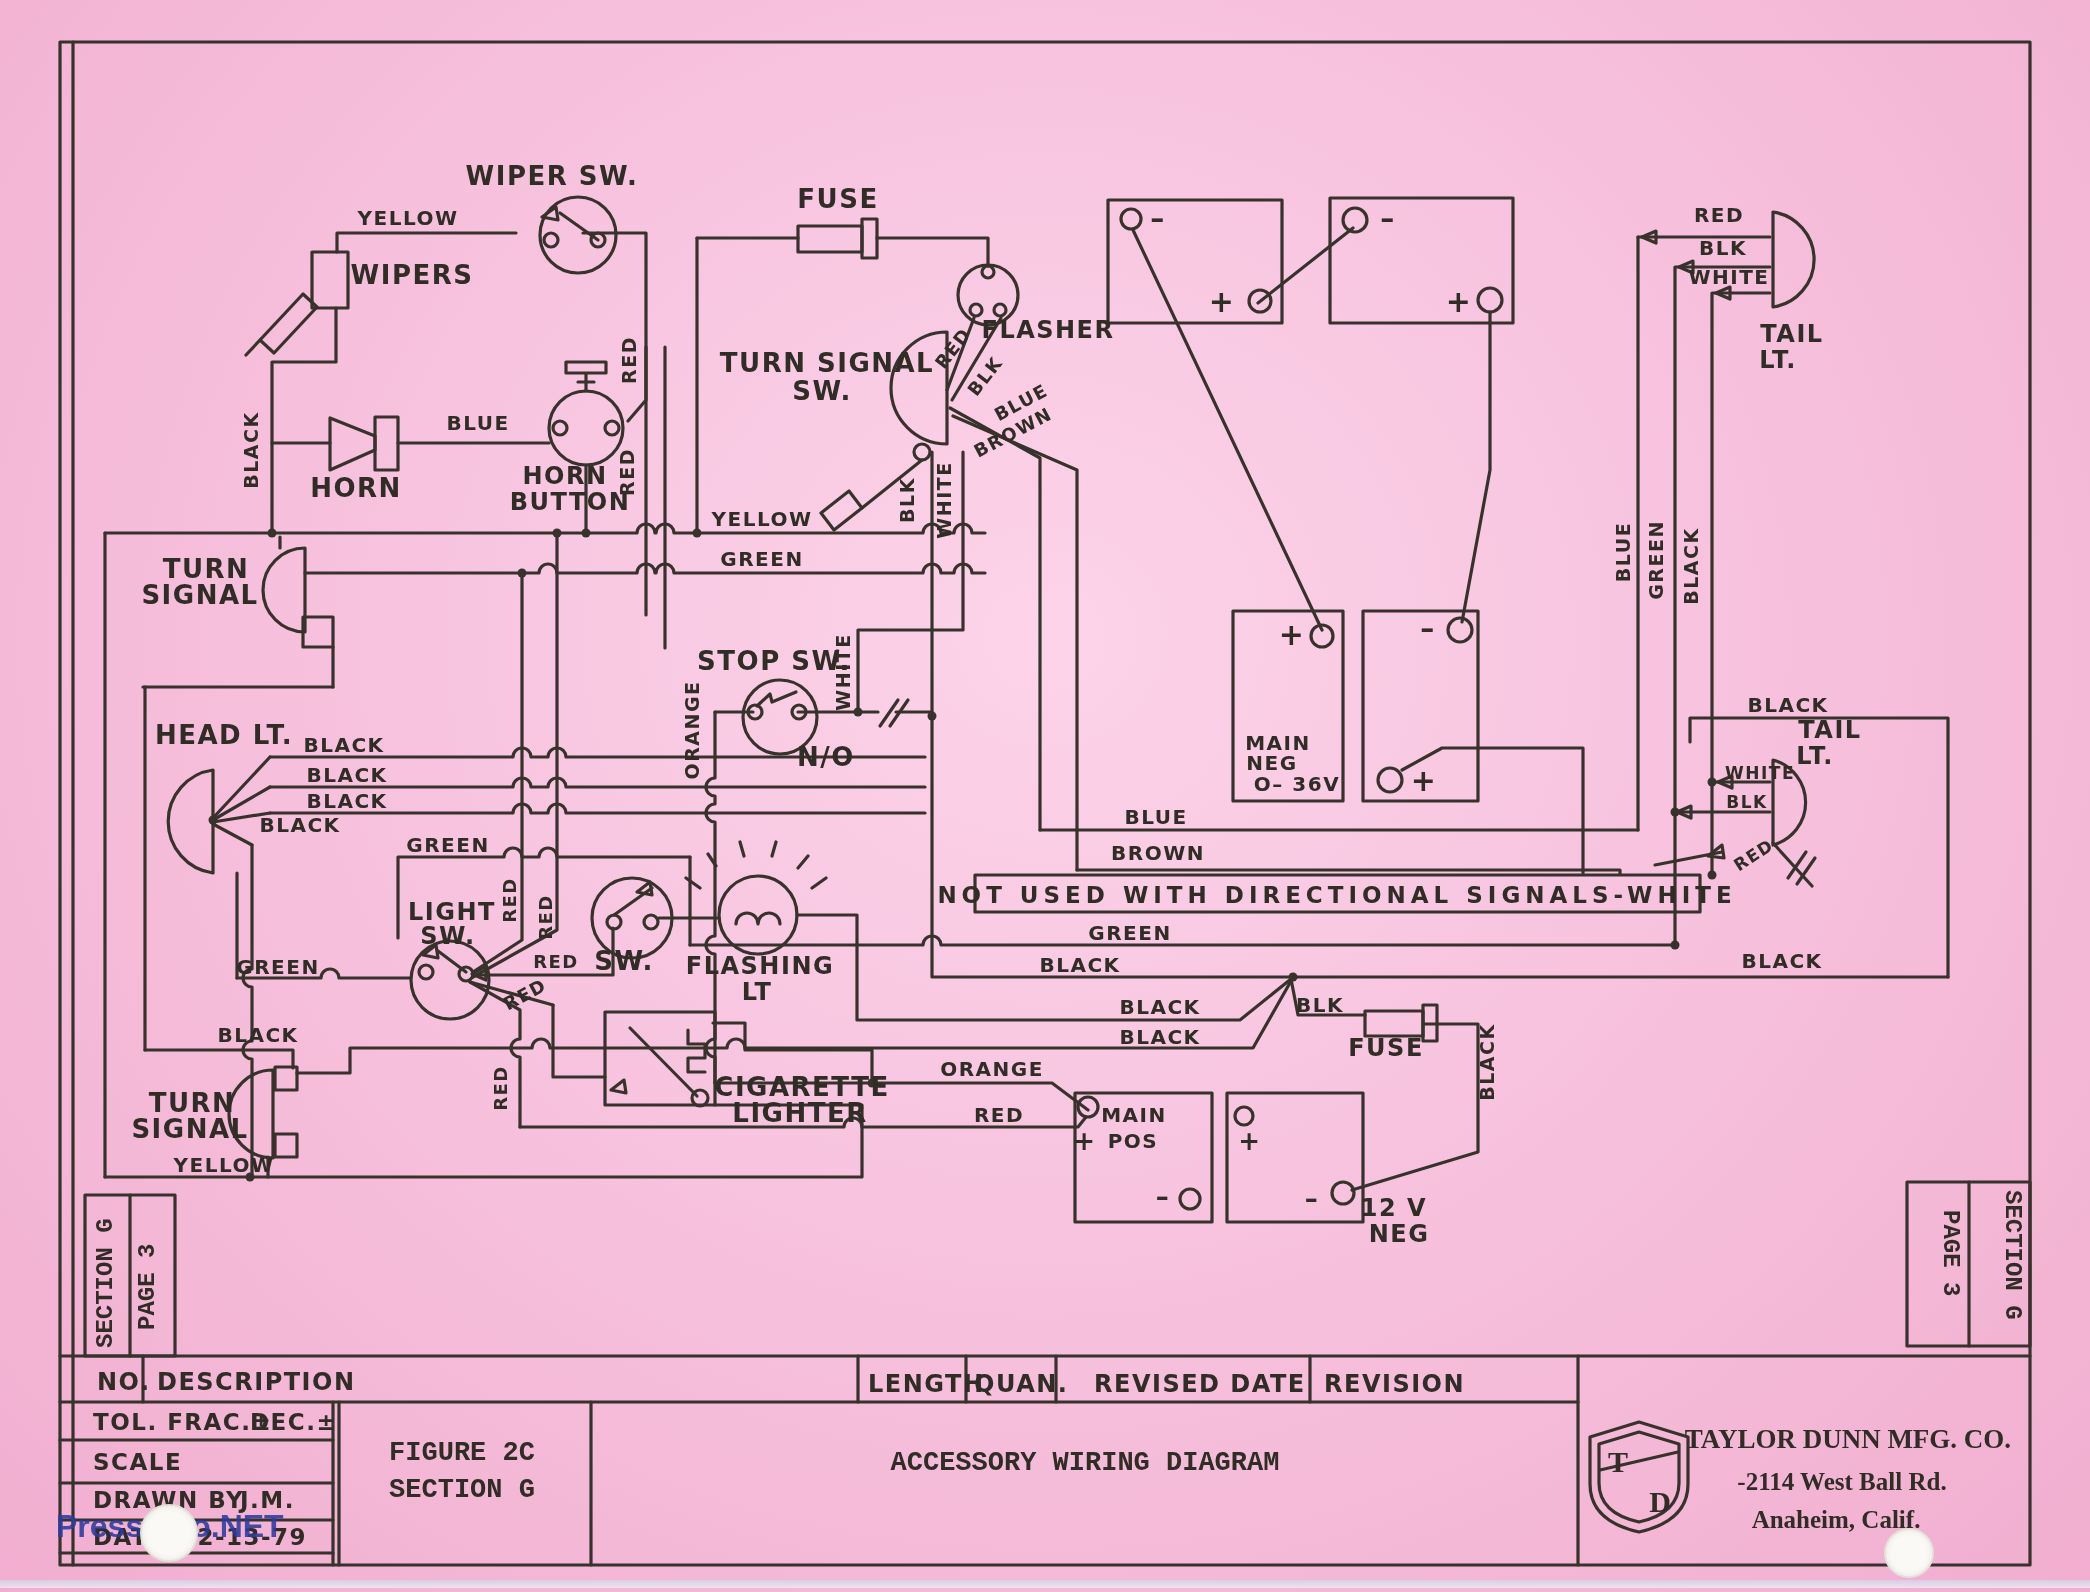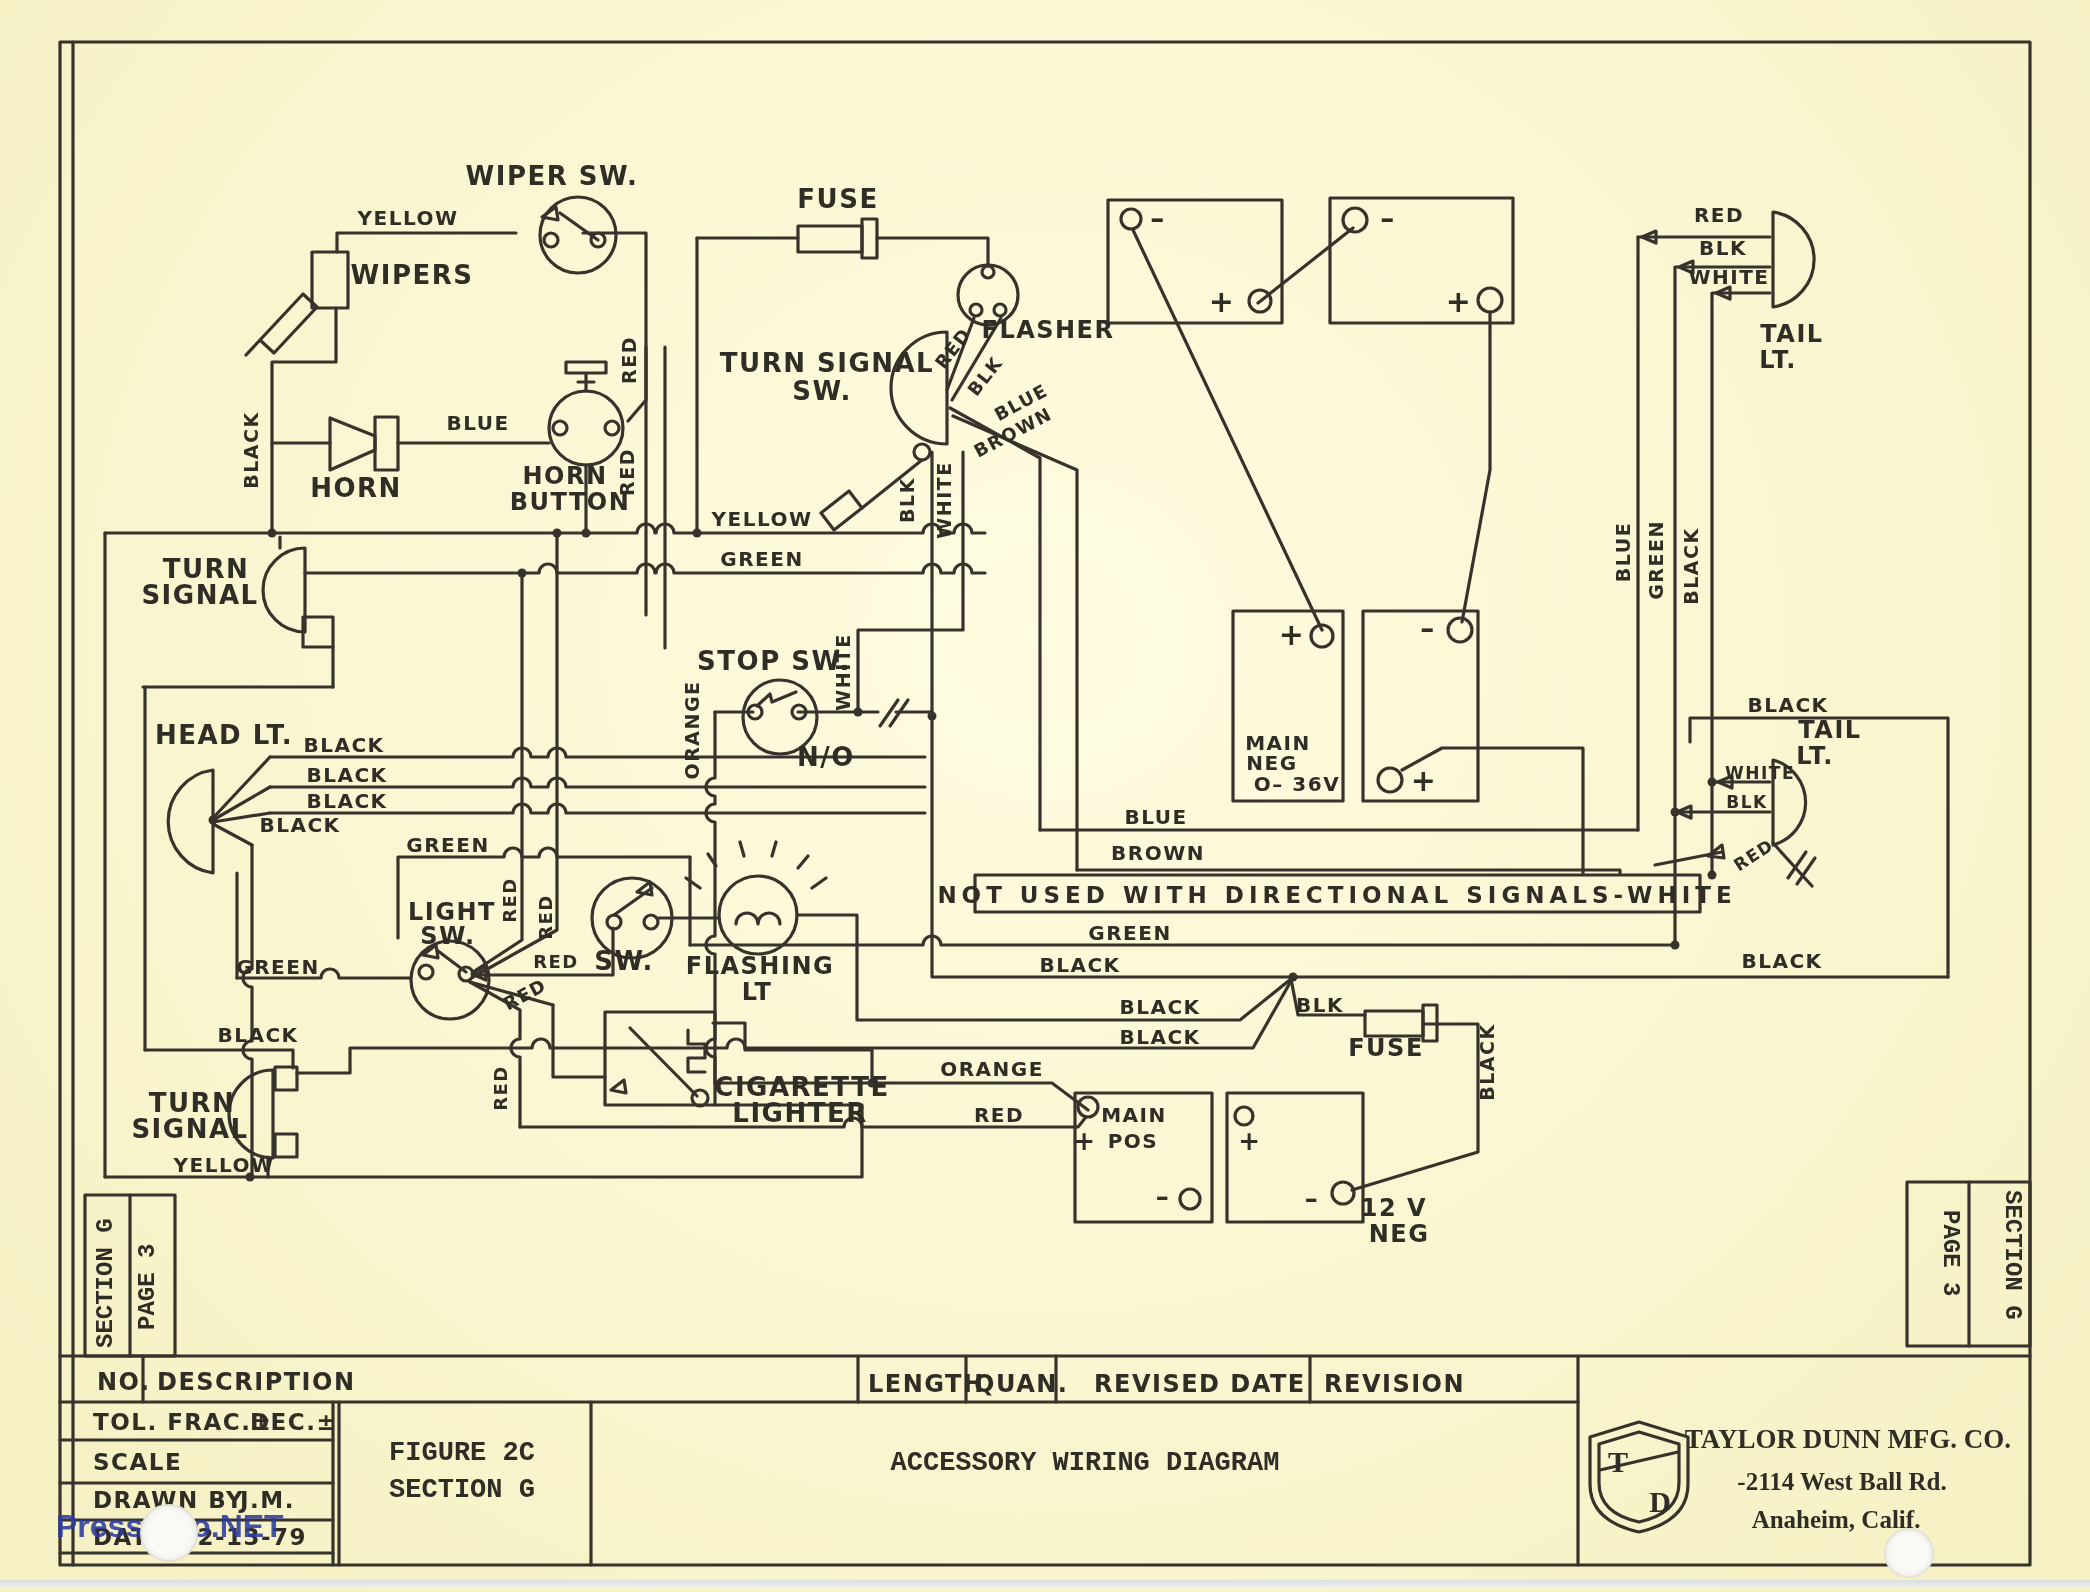--- a/index.html
+++ b/index.html
@@ -1,16 +1,16 @@
 <!DOCTYPE html>
 <html><head>
 <meta charset="utf-8">
 <style>
   html,body{margin:0;padding:0;background:#e8e6e0;}
-  #page{position:relative;width:2090px;height:1592px;background:#fef9c3;overflow:hidden;
+  #page{position:relative;width:2090px;height:1592px;background:#f9a8d4;overflow:hidden;
         font-family:"DejaVu Sans",sans-serif;}
   #page:before{content:"";position:absolute;inset:0;
        background:radial-gradient(ellipse at 50% 40%, rgba(255,255,255,.5), rgba(205,200,188,.18));
        pointer-events:none;}
   svg{position:absolute;left:0;top:0;}
   svg path,svg rect,svg circle,svg line{stroke:#37332c;fill:none;stroke-width:3.2;
        stroke-linecap:round;stroke-linejoin:round;}
   svg .f{fill:#37332c;stroke:none;}
   svg text{stroke:none;fill:#302c26;}
   .hand{font-family:"DejaVu Sans",sans-serif;font-weight:700;letter-spacing:1.5px;}

